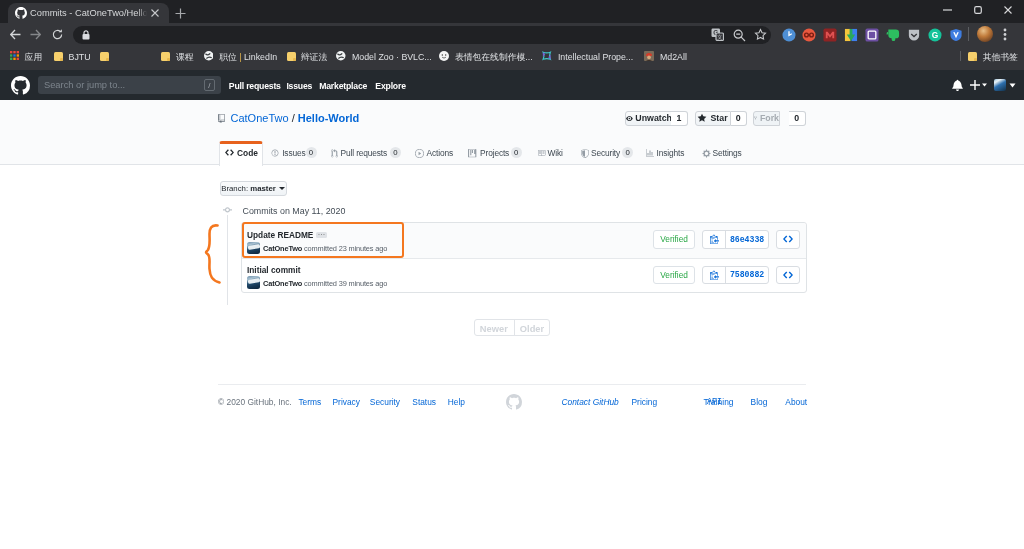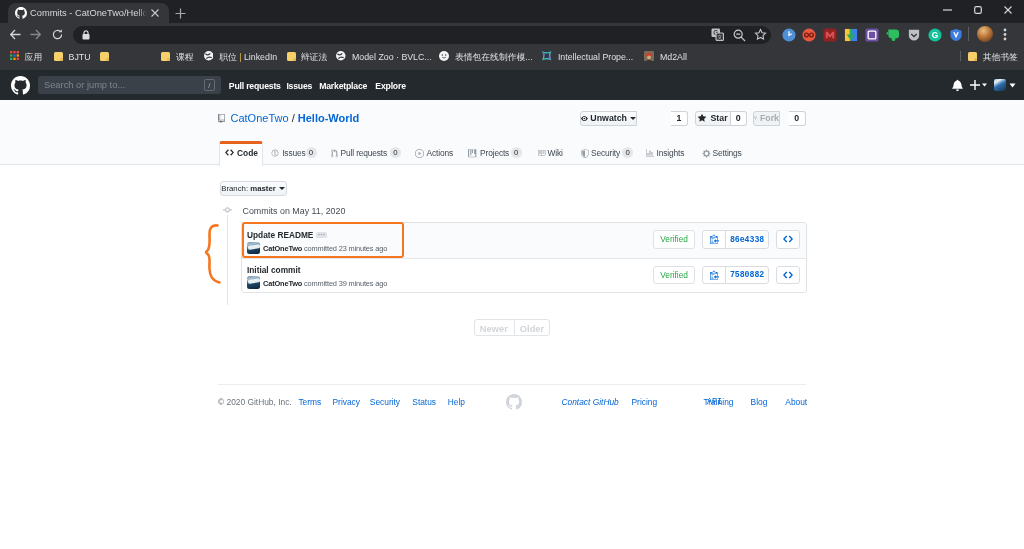--- a/index.html
+++ b/index.html
@@ -223,21 +223,21 @@
 
   <style>
     .gbtn { position:absolute; top:110.5px; height:15.5px; background:linear-gradient(180deg,#fafbfc,#eff3f6 90%);
             border:1px solid #cfd3d8; font-size:8.8px; font-weight:bold; color:#24292e;
             display:flex; align-items:center; justify-content:center; }
     .gcnt { position:absolute; top:110.5px; height:15.5px; background:#fff; border:1px solid #cfd3d8; border-left:none;
             font-size:8.8px; font-weight:bold; color:#24292e; display:flex; align-items:center; justify-content:center;
             border-radius:0 3px 3px 0; }
     .caret { display:inline-block; width:0; height:0; border-left:3px solid transparent; border-right:3px solid transparent; border-top:3.5px solid #24292e; margin-left:3px; }
   </style>
-  <div class="gbtn" style="left:580px;width:57px;border-radius:3px 0 0 3px;">
+  <div class="gbtn" style="left:625px;width:57px;border-radius:3px 0 0 3px;">
     <svg width="12" height="9" viewBox="0 0 16 12" style="margin-right:2.5px;">
         <path fill="#24292e" d="M8.06 0C3 0 0 6 0 6s3 6 8.06 6C13 12 16 6 16 6s-3-6-7.94-6zM8 10c-2.2 0-4-1.78-4-4 0-2.2 1.8-4 4-4 2.22 0 4 1.8 4 4 0 2.22-1.78 4-4 4zm2-4c0 1.11-.89 2-2 2-1.11 0-2-.89-2-2 0-1.11.89-2 2-2 1.11 0 2 .89 2 2z"></path>
       </svg>
     Unwatch<span class="caret"></span>
   </div>
   <div class="gcnt" style="left:671px;width:17px;">1</div>
   <div class="gbtn" style="left:694.5px;width:36px;border-radius:3px 0 0 3px;">
     <svg width="10" height="10" viewBox="0 0 14 16" style="margin-right:3px;">
         <path fill="#24292e" d="M14 6l-4.9-.64L7 1 4.9 5.36 0 6l3.6 3.4L2.67 14 7 11.67 11.33 14l-.93-4.6L14 6z"></path>
       </svg>

